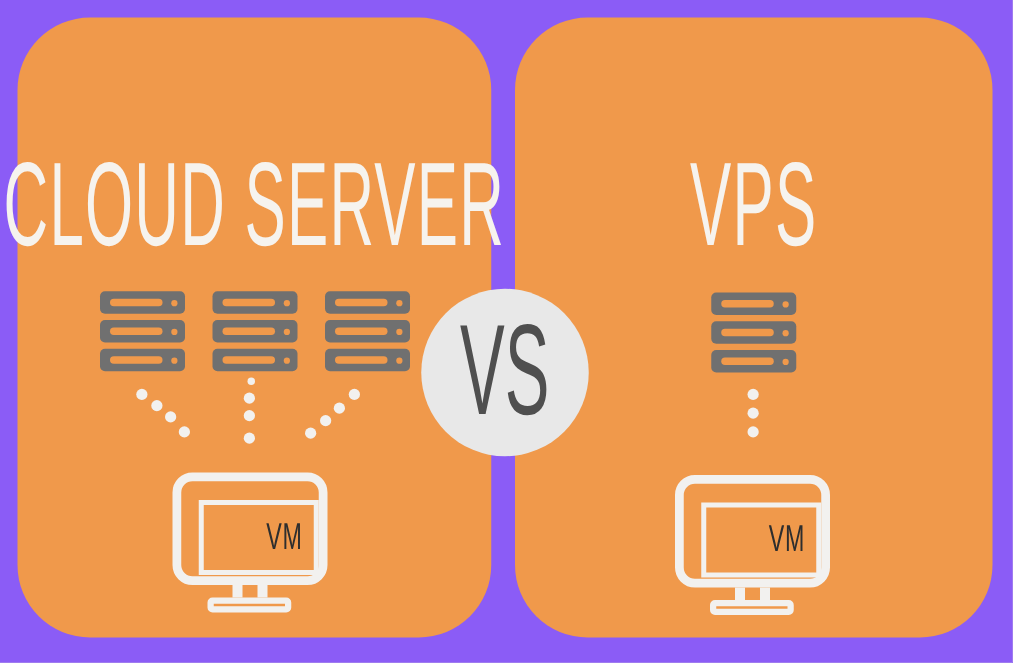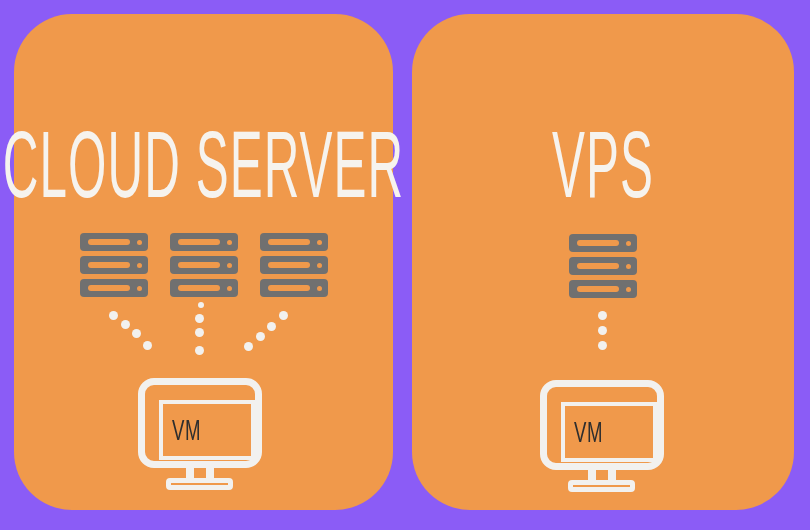--- a/index.html
+++ b/index.html
@@ -102,21 +102,21 @@
     box-sizing: border-box;
   }
   .monitor-screen-inner {
     position: absolute;
     left: 14px; top: 15px;
     width: 96px; height: 60px;
     border: 4px solid #F2F1EF;
     box-sizing: border-box;
     display: flex;
     align-items: center;
-    justify-content: flex-start;
+    justify-content: flex-end;
   }
   .vm-label {
     font-size: 30px;
     line-height: 30px;
     color: #2E2E2E;
     transform: scaleX(0.62);
     transform-origin: 50% 50%;
     letter-spacing: 1px;
   }
   .monitor-neck {
@@ -265,14 +265,17 @@
       <div class="monitor-screen">
         <div class="monitor-screen-inner">
           <span class="vm-label">VM</span>
         </div>
       </div>
       <div class="monitor-neck"></div>
       <div class="monitor-base"></div>
     </div>
   </div>
 
+  <div class="vs-circle">
+    <span class="vs-text">VS</span>
+  </div>
 
 </div>
 
 </body></html>

